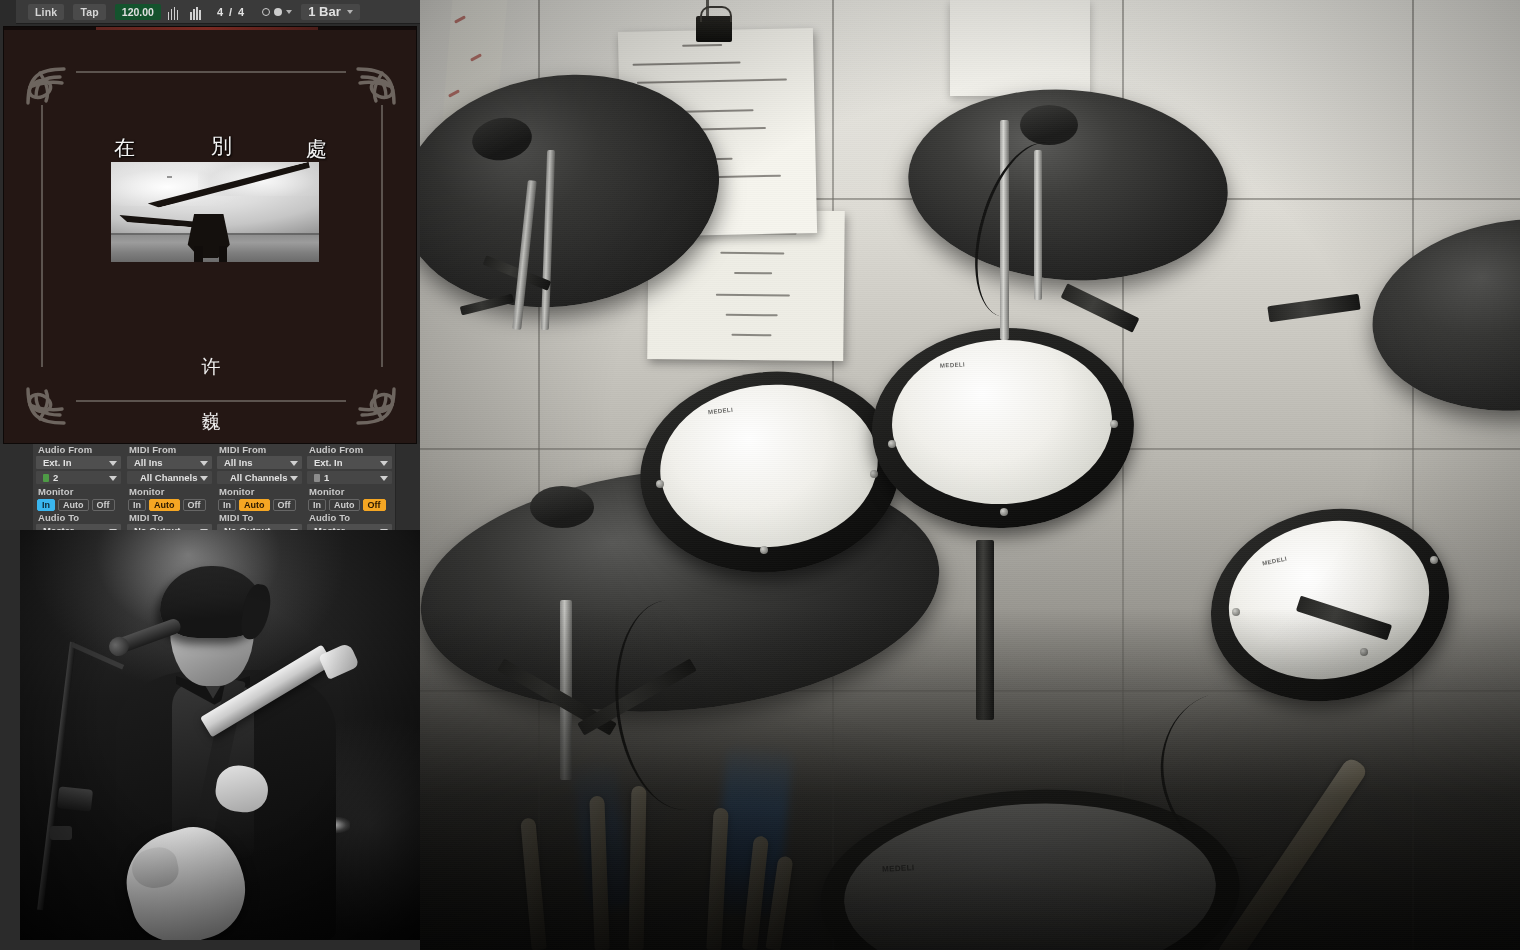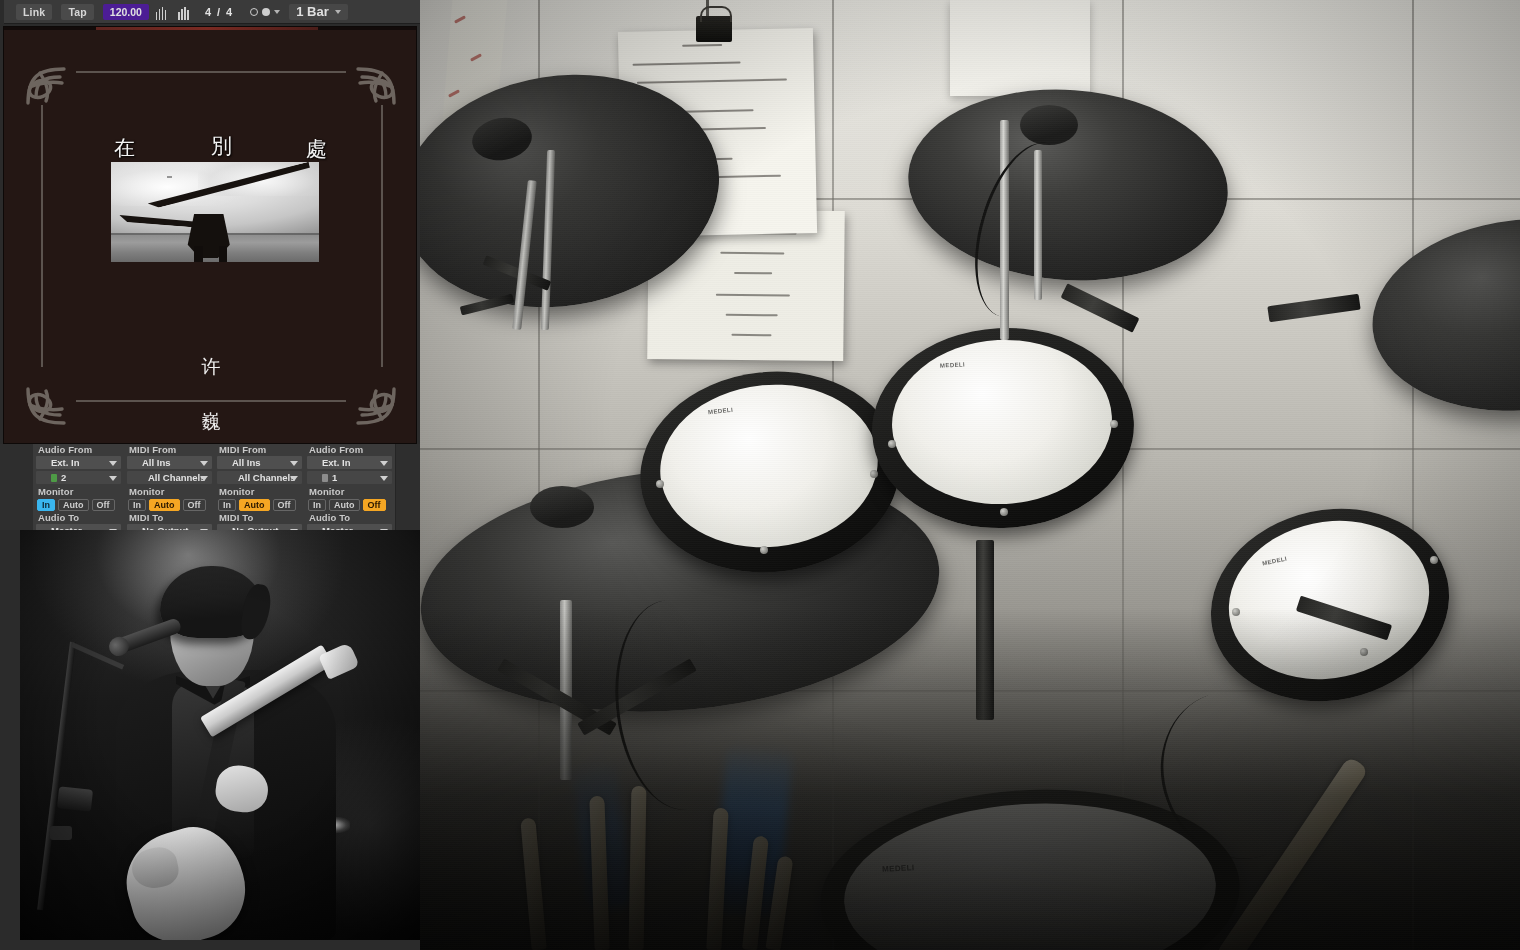--- a/index.html
+++ b/index.html
@@ -11,35 +11,35 @@
   #stage { position: relative; width: 1520px; height: 950px; overflow: hidden; background:#0a0a0a;}
 
   
   #left-column {
     position: absolute; left:0; top:0; width:420px; height:950px;
     background:#2b2b2b;
   }
 
   
   #transport-bar {
-    position:absolute; left:4px; top:0; width:420px; height:24px;
+    position:absolute; left:16px; top:0; width:420px; height:24px;
     background:#3a3a3a;
     display:flex; align-items:center; gap:2px; padding-left:12px;
     border-bottom:1px solid #1e1e1e;
   }
   .tp-btn {
     height:16px; display:flex; align-items:center; justify-content:center;
     padding:0 7px; color:#d6d6d6; font-size:10.5px; font-weight:bold;
     background:#4a4a4a; border-radius:2px; letter-spacing:.2px;
     white-space:nowrap;
   }
   .tp-field {
     height:16px; display:flex; align-items:center; justify-content:center;
     padding:0 6px; color:#e0e0e0; font-size:10.5px; font-weight:bold;
-    background:#4c1d95; border-radius:2px; min-width:46px;text-align:right;
+    background:#14532d; border-radius:2px; min-width:46px;text-align:right;
   }
   .tp-sep { width:5px; }
   .metro-ico {
     height:16px; display:flex; align-items:flex-end; gap:1.5px; padding:0 5px;
   }
   .metro-ico i { display:block; width:1.5px; background:#cfcfcf; }
   .metro-ico i:nth-child(1){height:8px;}
   .metro-ico i:nth-child(2){height:11px;}
   .metro-ico i:nth-child(3){height:13px;}
   .metro-ico i:nth-child(4){height:10px;}
@@ -164,21 +164,21 @@
   .chan:nth-of-type(2){left:124px;}
   .chan:nth-of-type(3){left:214px;}
   .chan:nth-of-type(4){left:304px;}
   .io-label {
     color:#c9c9c9; font-size:9.5px; font-weight:bold; line-height:11px;
     padding-left:2px; letter-spacing:.1px; white-space:nowrap;
   }
   .io-chooser {
     position:relative; height:13px; margin:1px 0 2px 0;
     background:#4f4f4f; border-radius:1px;
-    display:flex; align-items:center; padding:0 15px;
+    display:flex; align-items:center; padding:0 7px;
     color:#e2e2e2; font-size:9.5px; font-weight:bold; white-space:nowrap;
   }
   .io-chooser.sub { background:#464646; }
   .io-chooser .tri {
     position:absolute; right:4px; top:50%; margin-top:-2px;
     width:0;height:0;border-left:4px solid transparent;border-right:4px solid transparent;
     border-top:5px solid #d0d0d0;
   }
   .io-chooser .lv {
     display:inline-block; width:6px;height:8px;background:#4e9b46;

